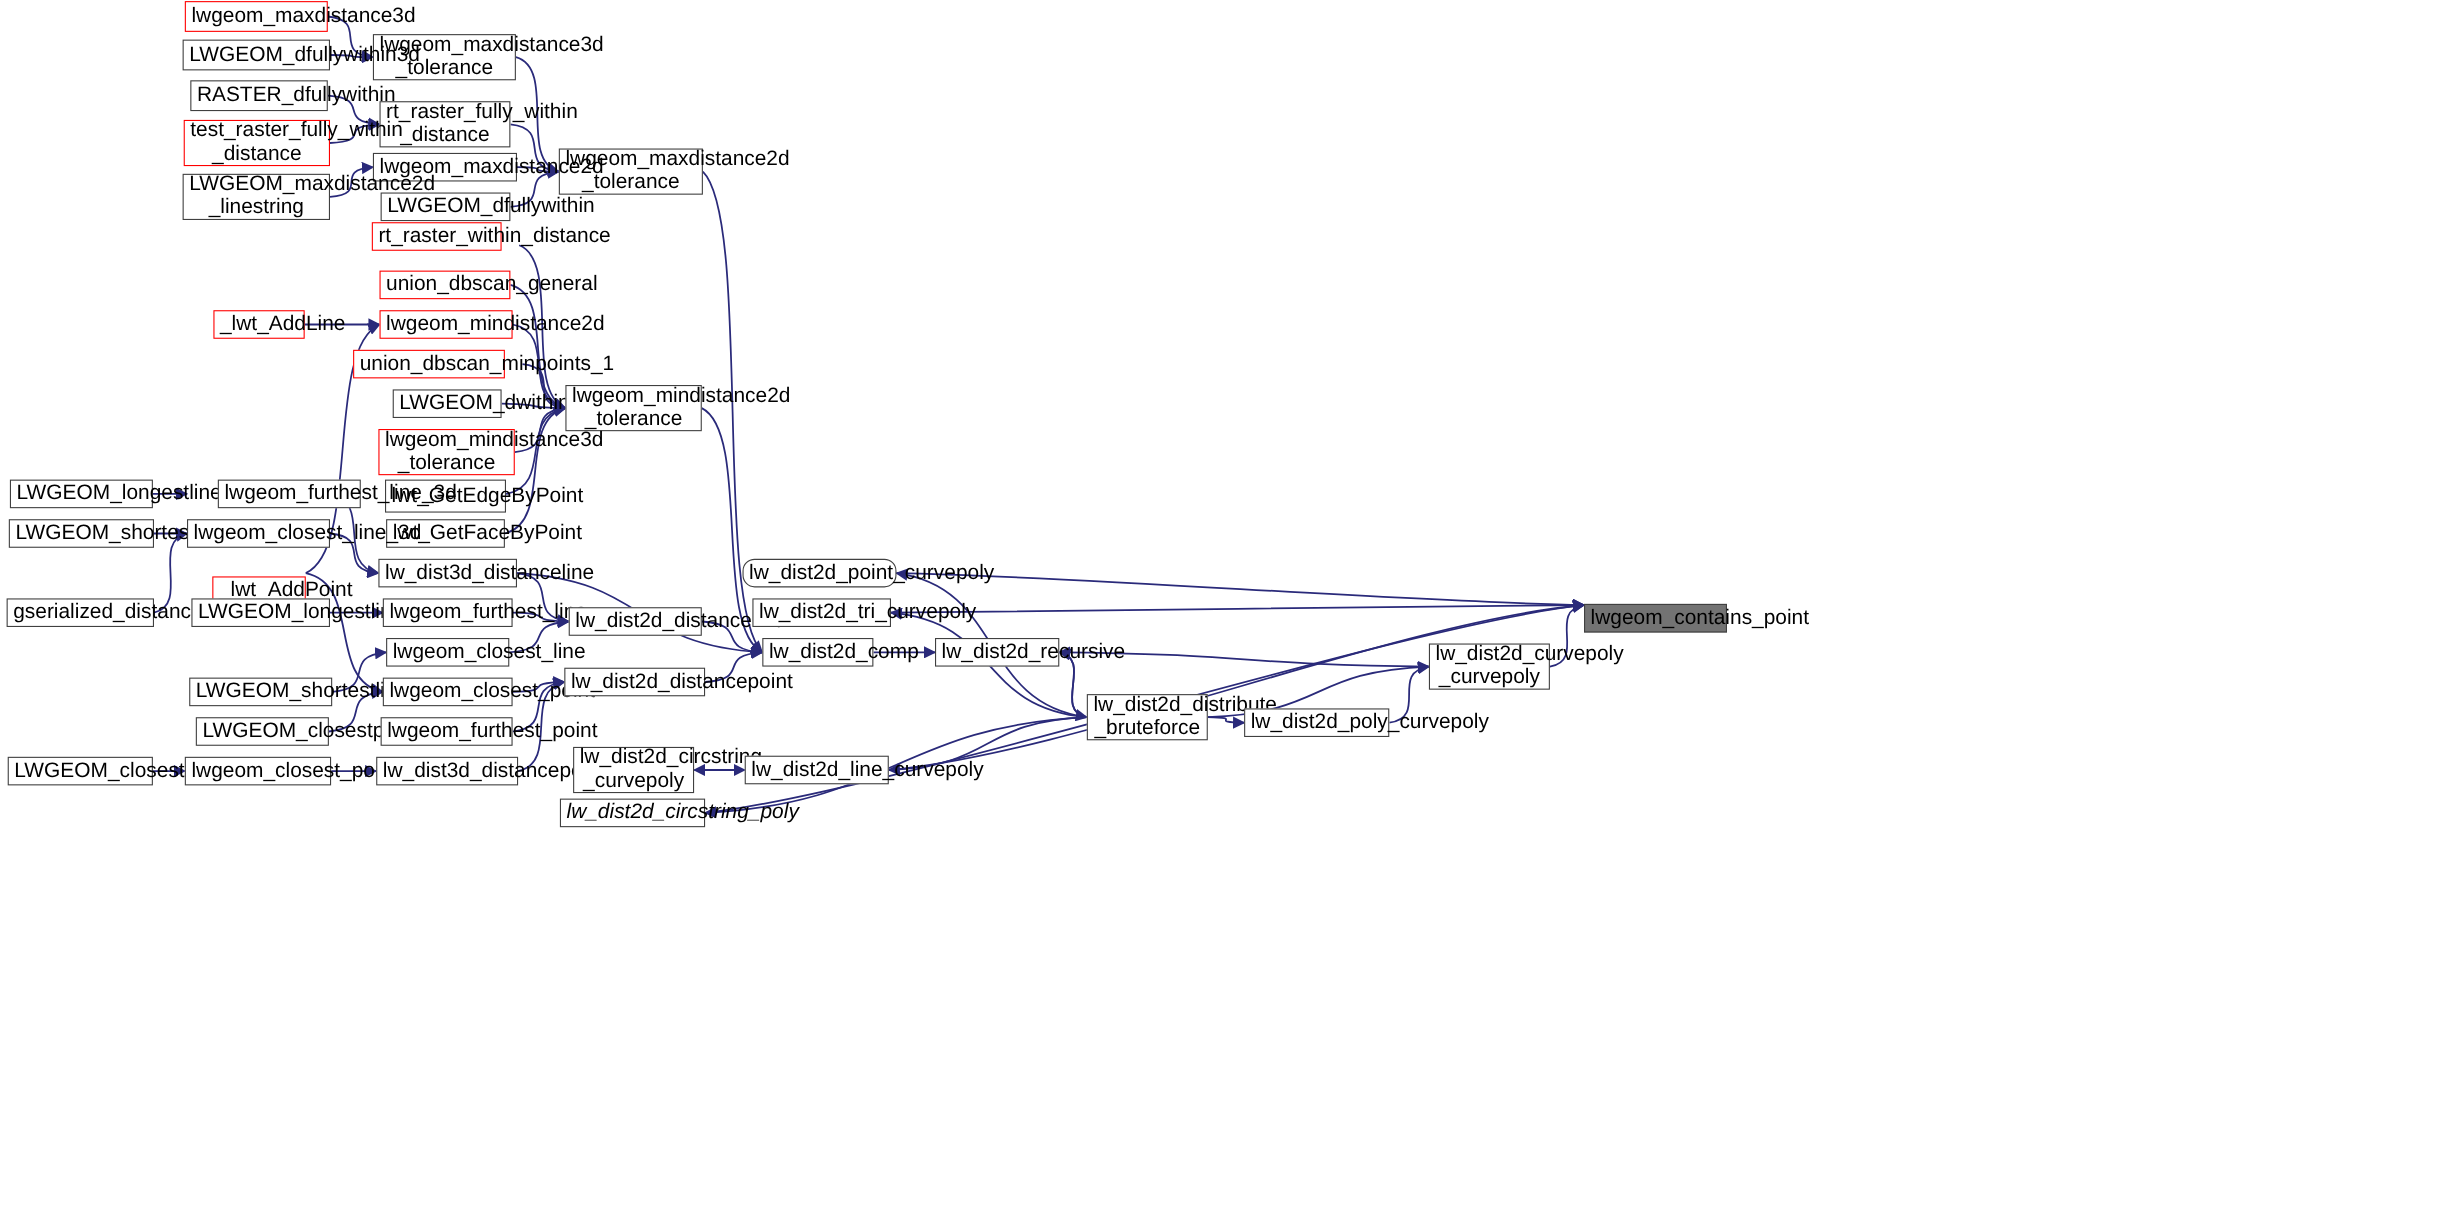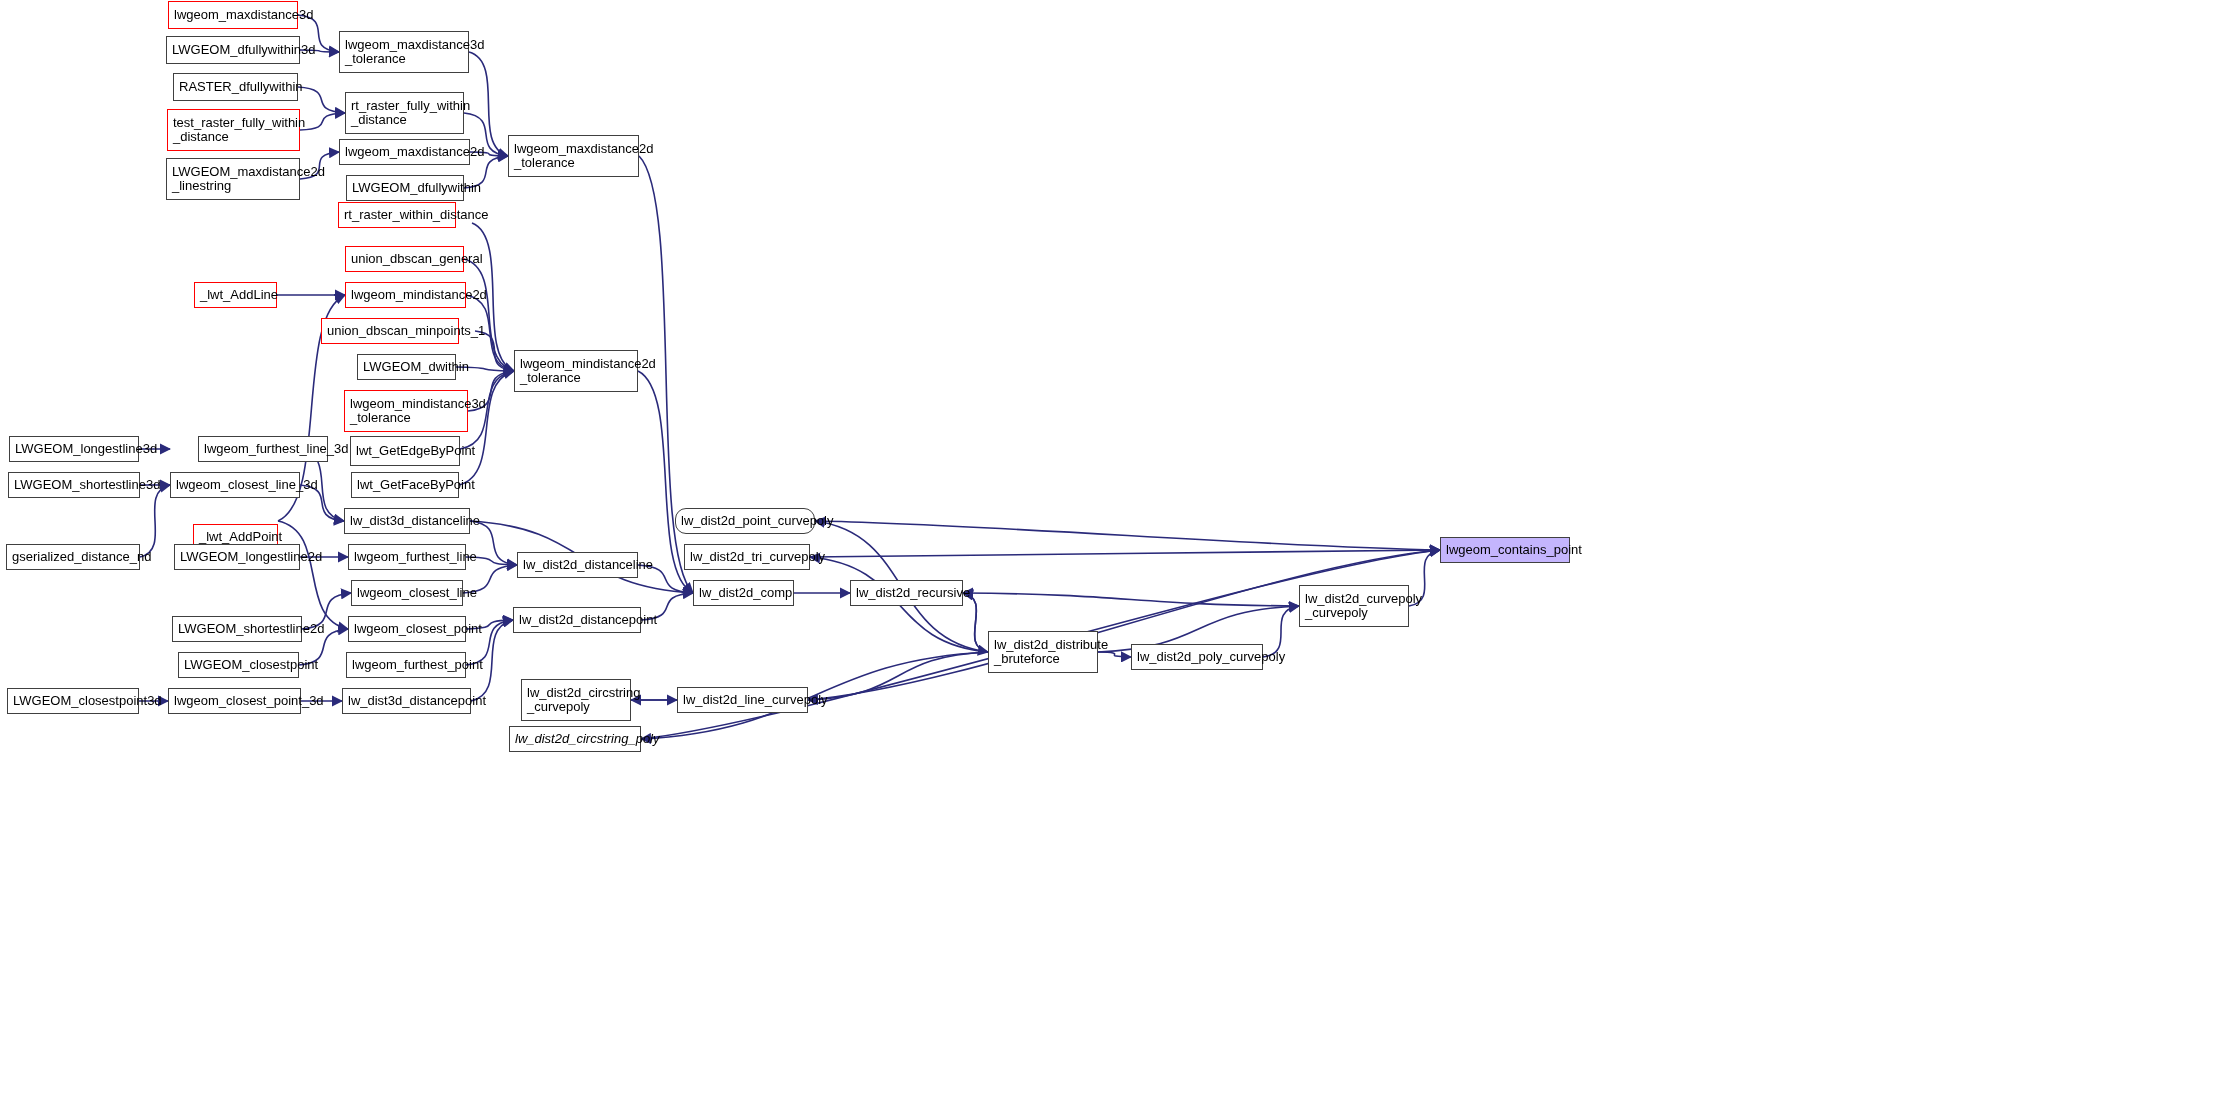--- a/index.html
+++ b/index.html
@@ -22,36 +22,37 @@
     width: 2221px;
     height: 1096px;
     pointer-events: none;
   }
   .node {
     position: absolute;
     box-sizing: border-box;
     display: flex;
     align-items: center;
     justify-content: center;
-    text-align: left;
-    font-size: 13px;
+    text-align: center;
+    font-size: 19px;
     line-height: 1.08;
     color: #000000;
     background: #ffffff;
     border: 1.6px solid #404040;
     white-space: pre-line;
     padding: 0 5px;
     z-index: 2;
   }
   .node.red {
     border-color: #ff0000;
   }
   .node.current {
-    background: #c4b5fd;
+    background: #737373;
     border-color: #404040;
+    margin-top: 12px;
   }
   .node-label {
     display: block;
     width: 100%;
   }
 </style>
 </head>
 <body>
 
 <div id="graph">

